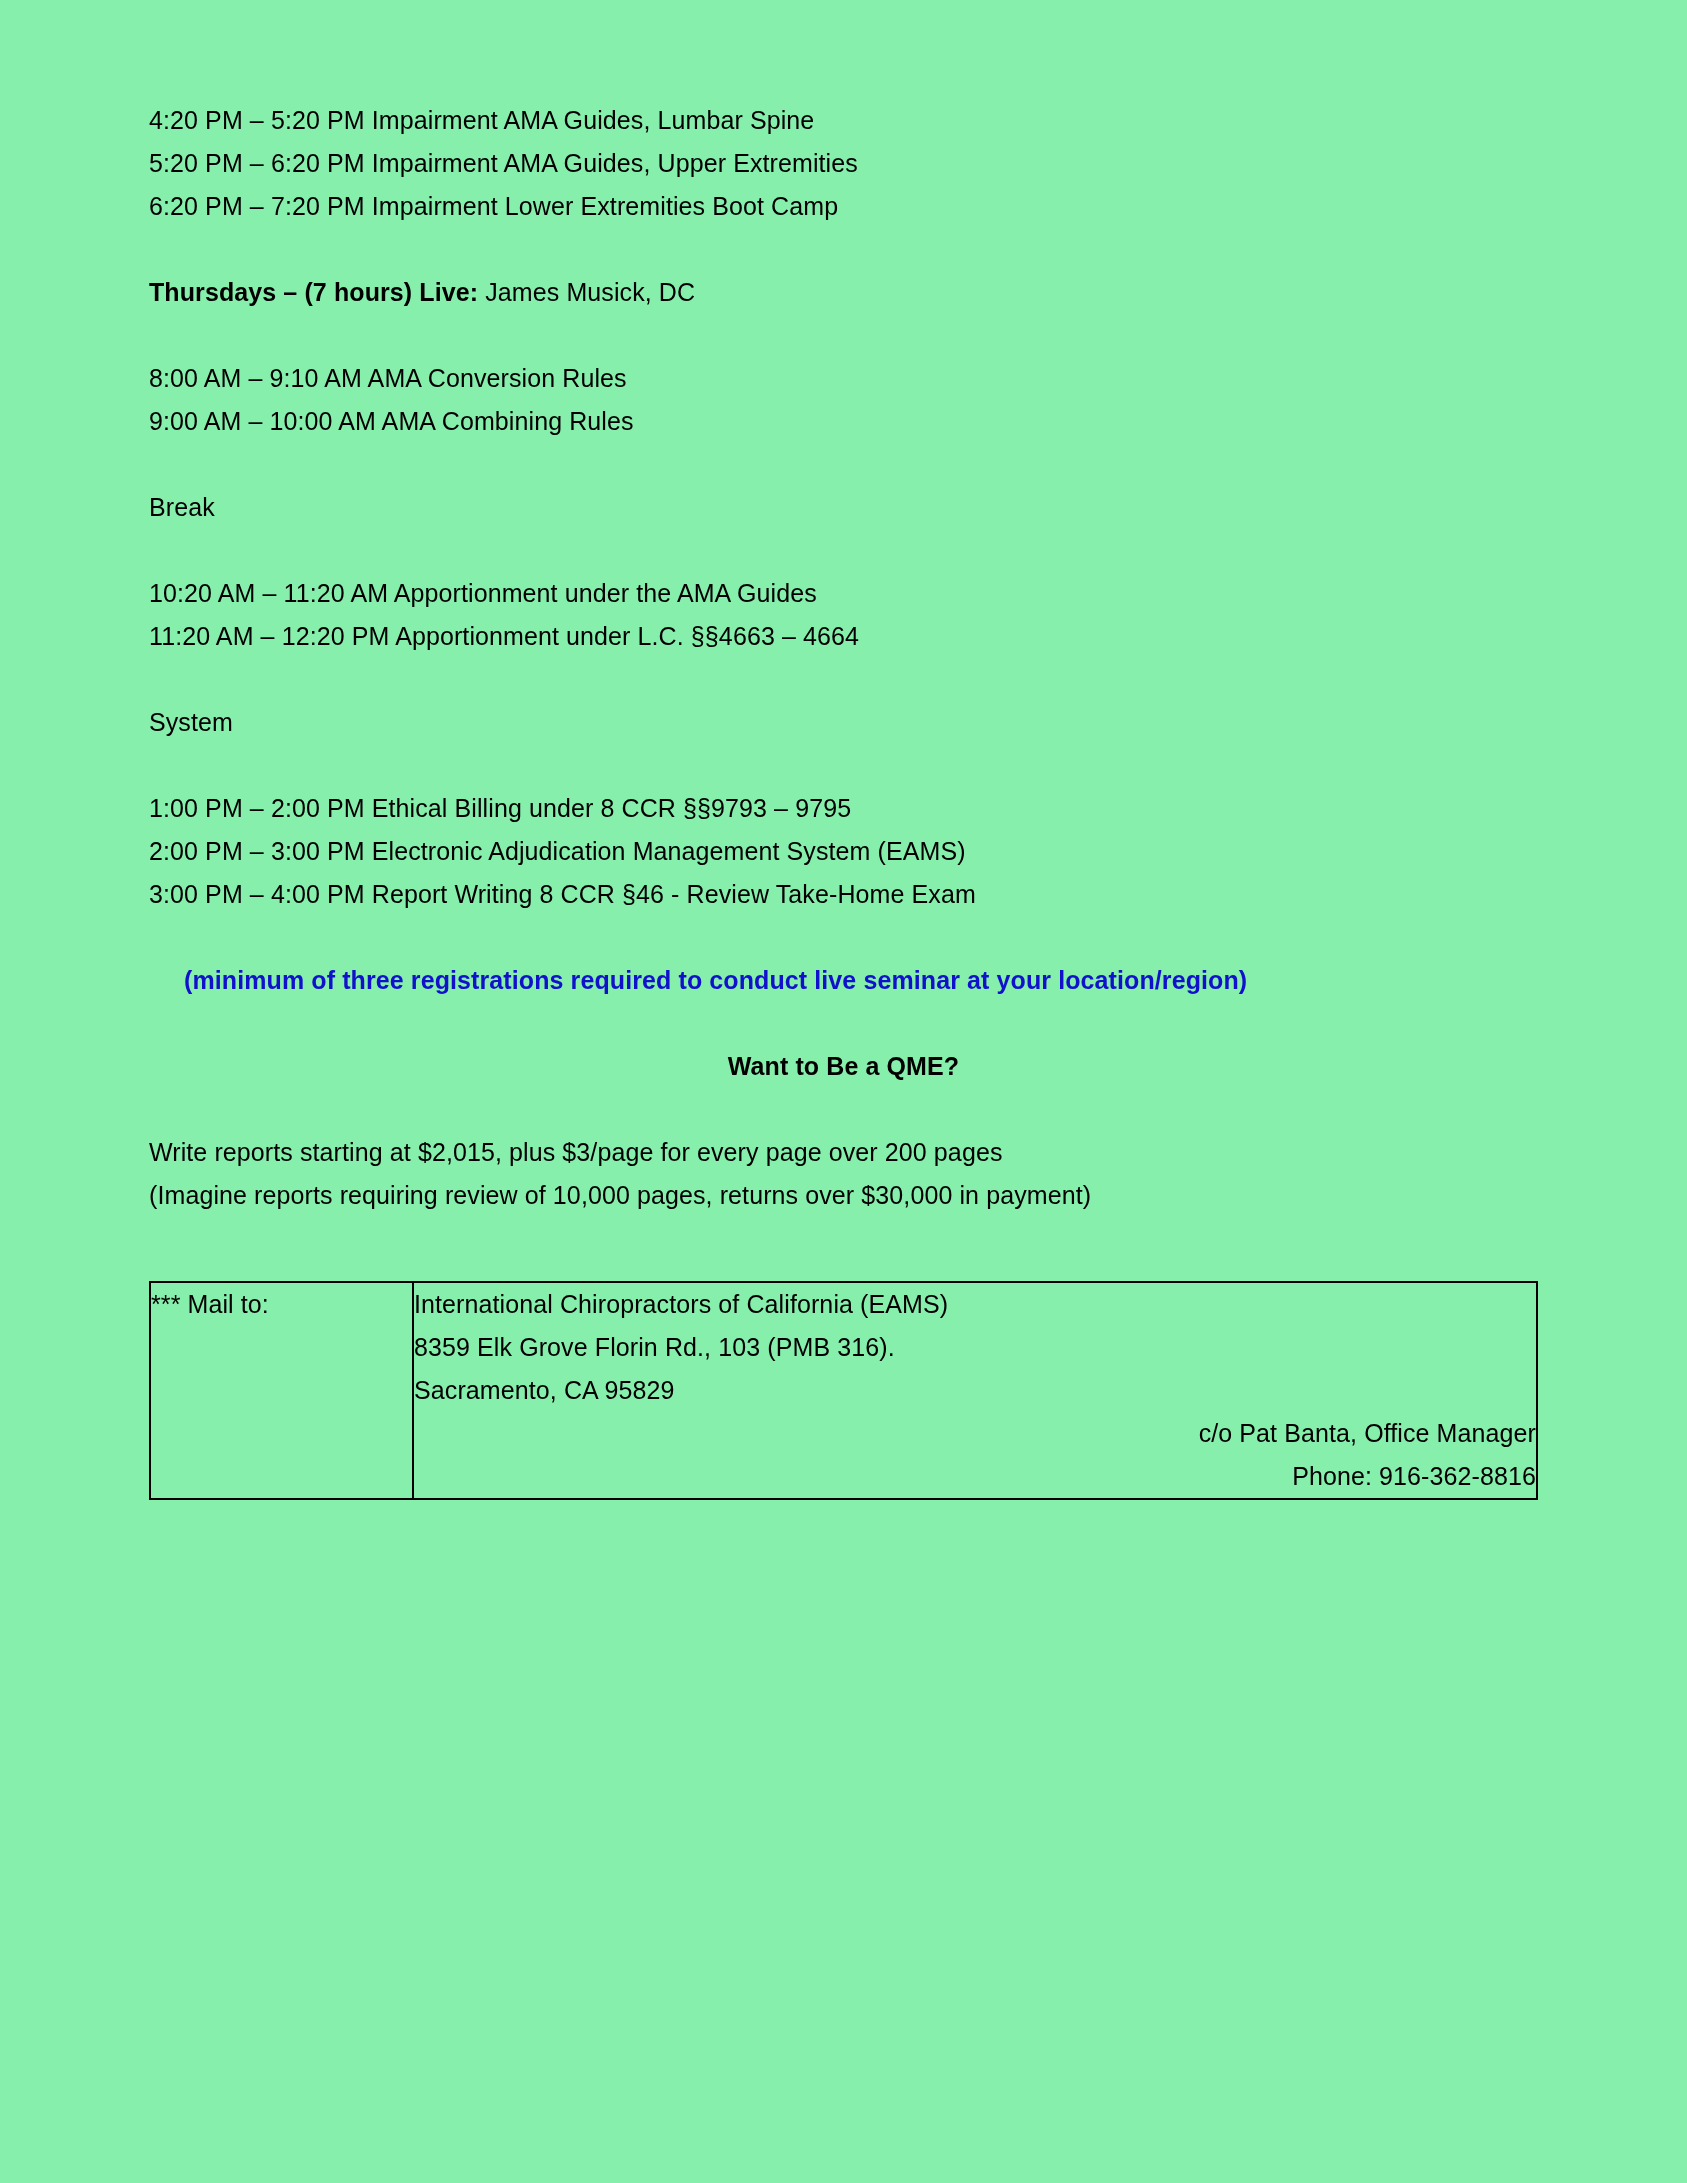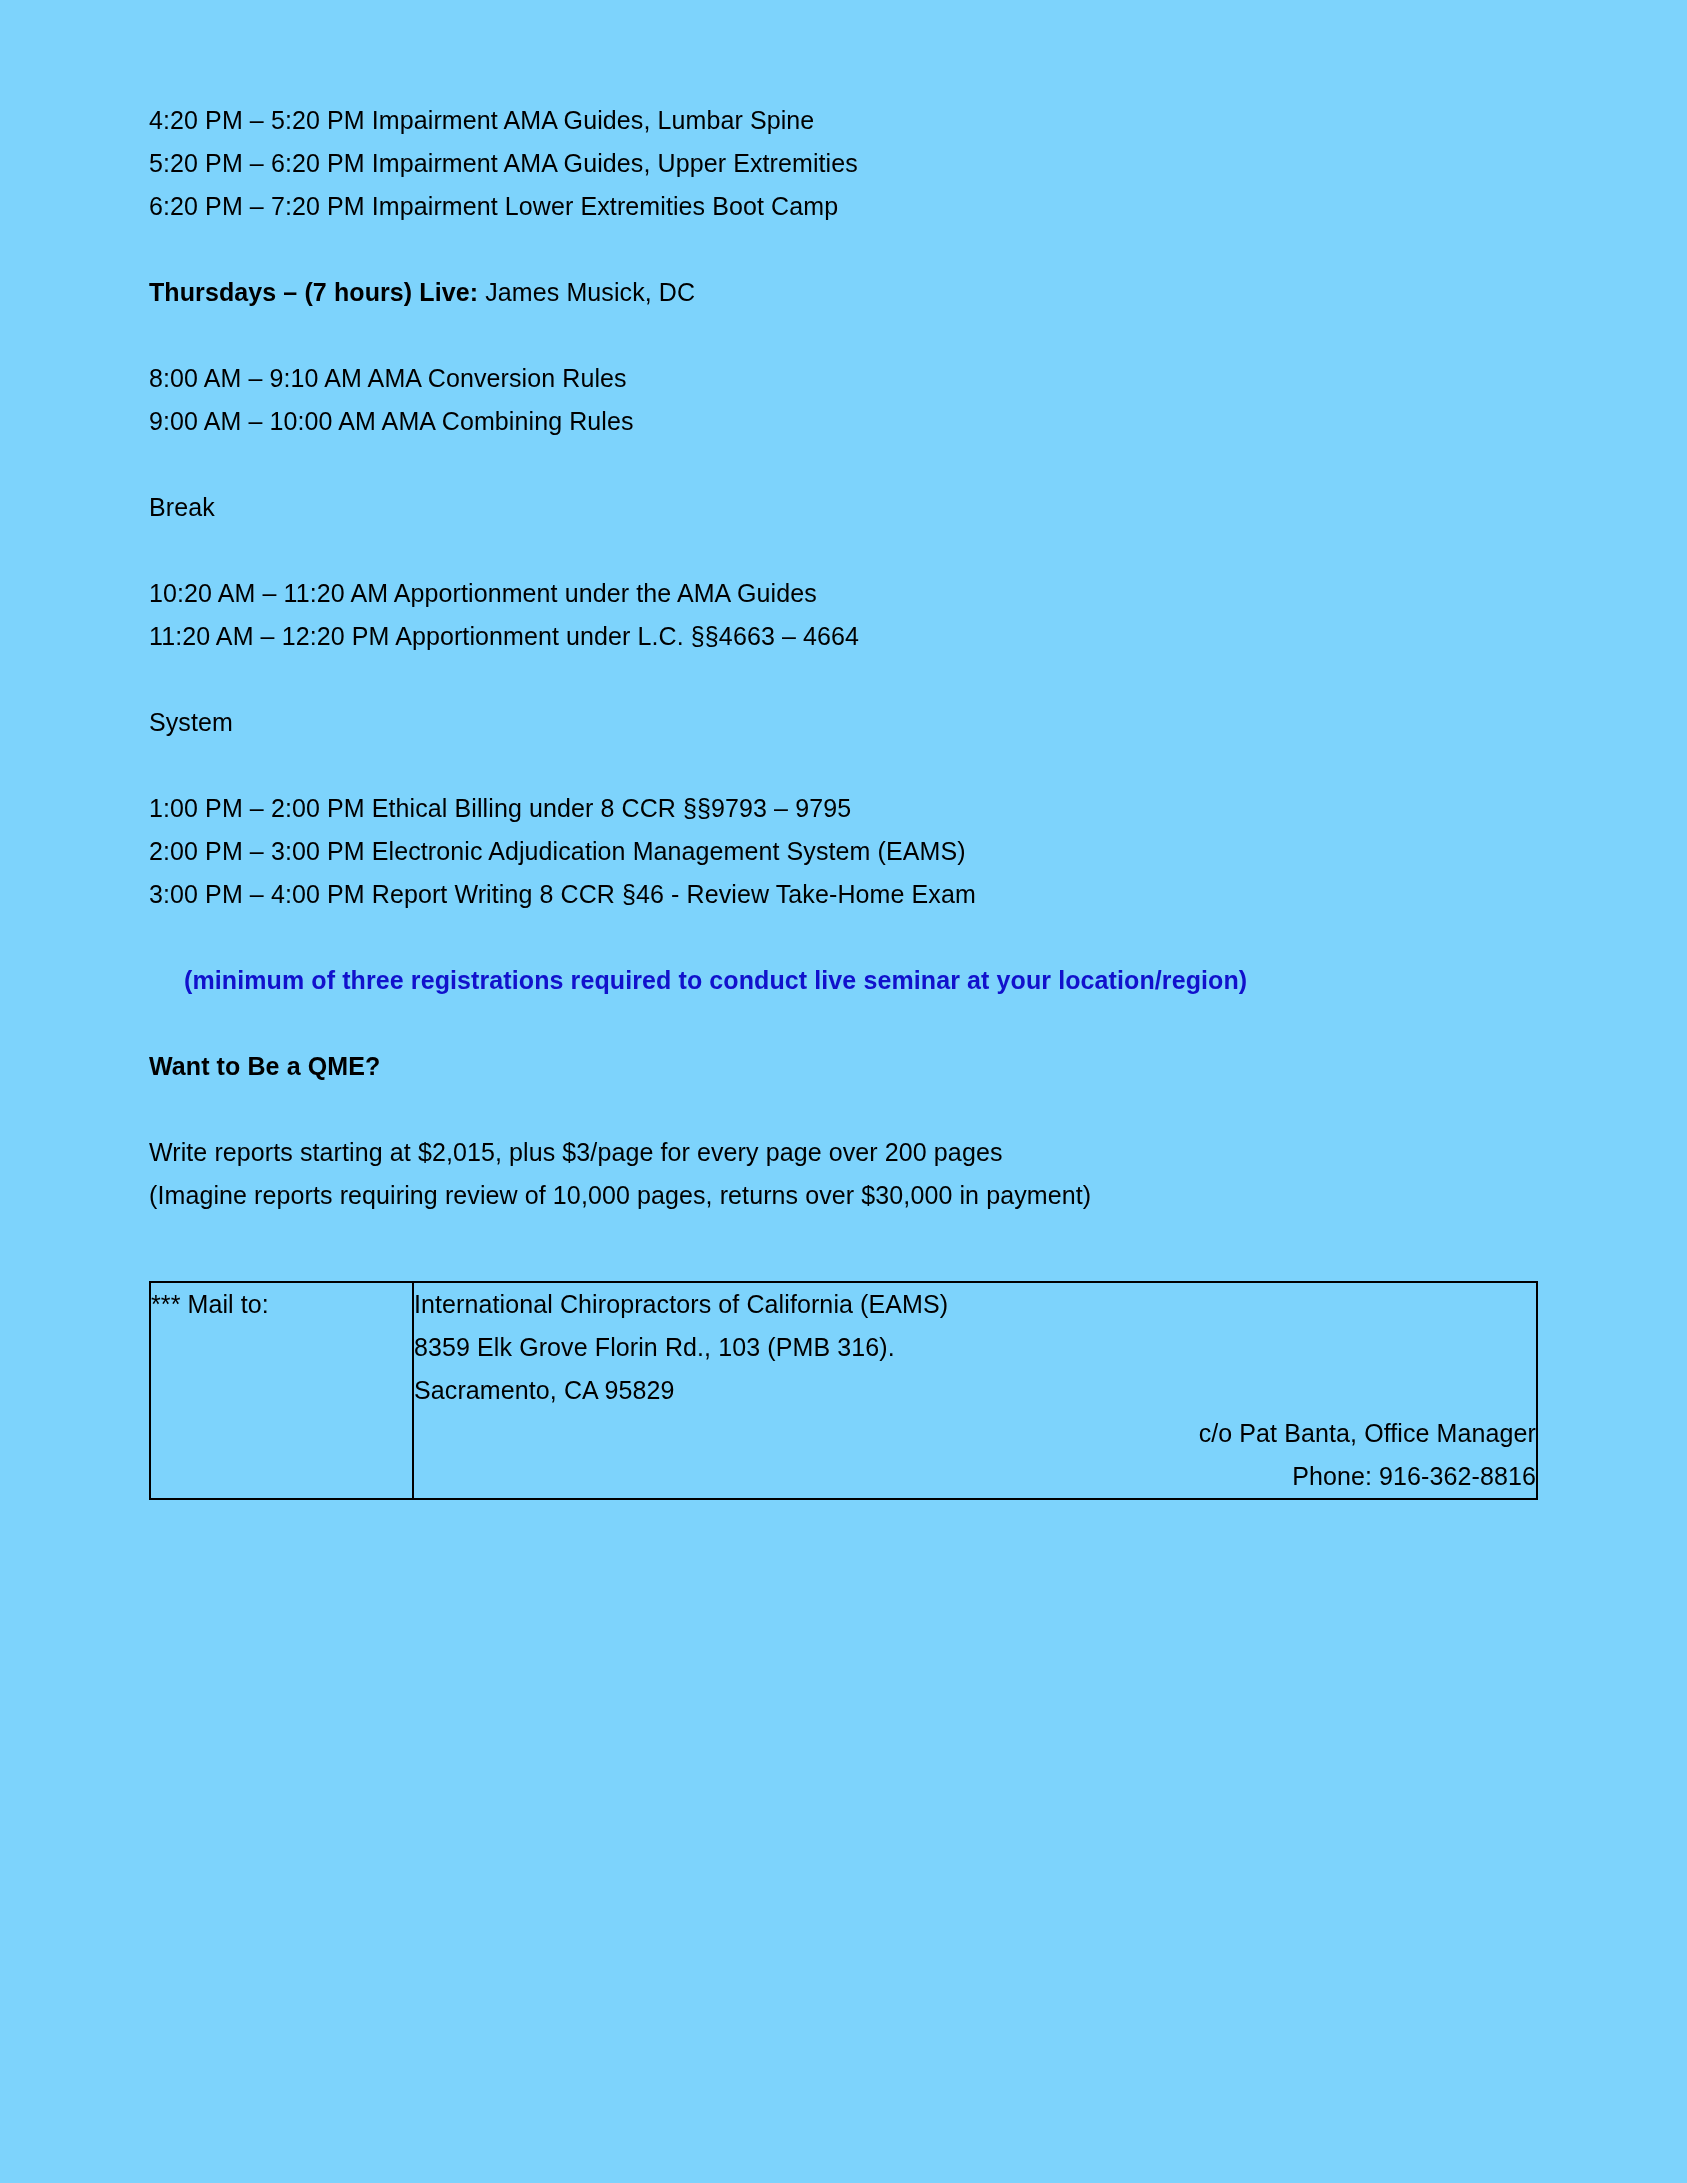--- a/index.html
+++ b/index.html
@@ -13,38 +13,39 @@
     font-family: "Liberation Sans", sans-serif;
     color: #000000;
     -webkit-font-smoothing: antialiased;
   }
   .page {
     position: relative;
     width: 1687px;
     height: 2183px;
     box-sizing: border-box;
     padding: 99px 149px 8px 149px;
-    background: #7dd3fc;
+    background: #86efac;
   }
   .doc {
     width: 1389px;
     font-size: 25px;
     line-height: 43px;
     font-weight: 400;
     letter-spacing: 0.1px;
   }
   .line {
     white-space: pre-wrap;
     min-height: 43px;
   }
   .blank {
     height: 43px;
   }
   .bold {
     font-weight: 700;
+    text-align: center;
   }
   .blue-note {
     color: #1111cc;
     font-weight: 700;
     padding-left: 35px;
   }
   
   .mail-table-wrap {
     margin-top: 64px;
   }

